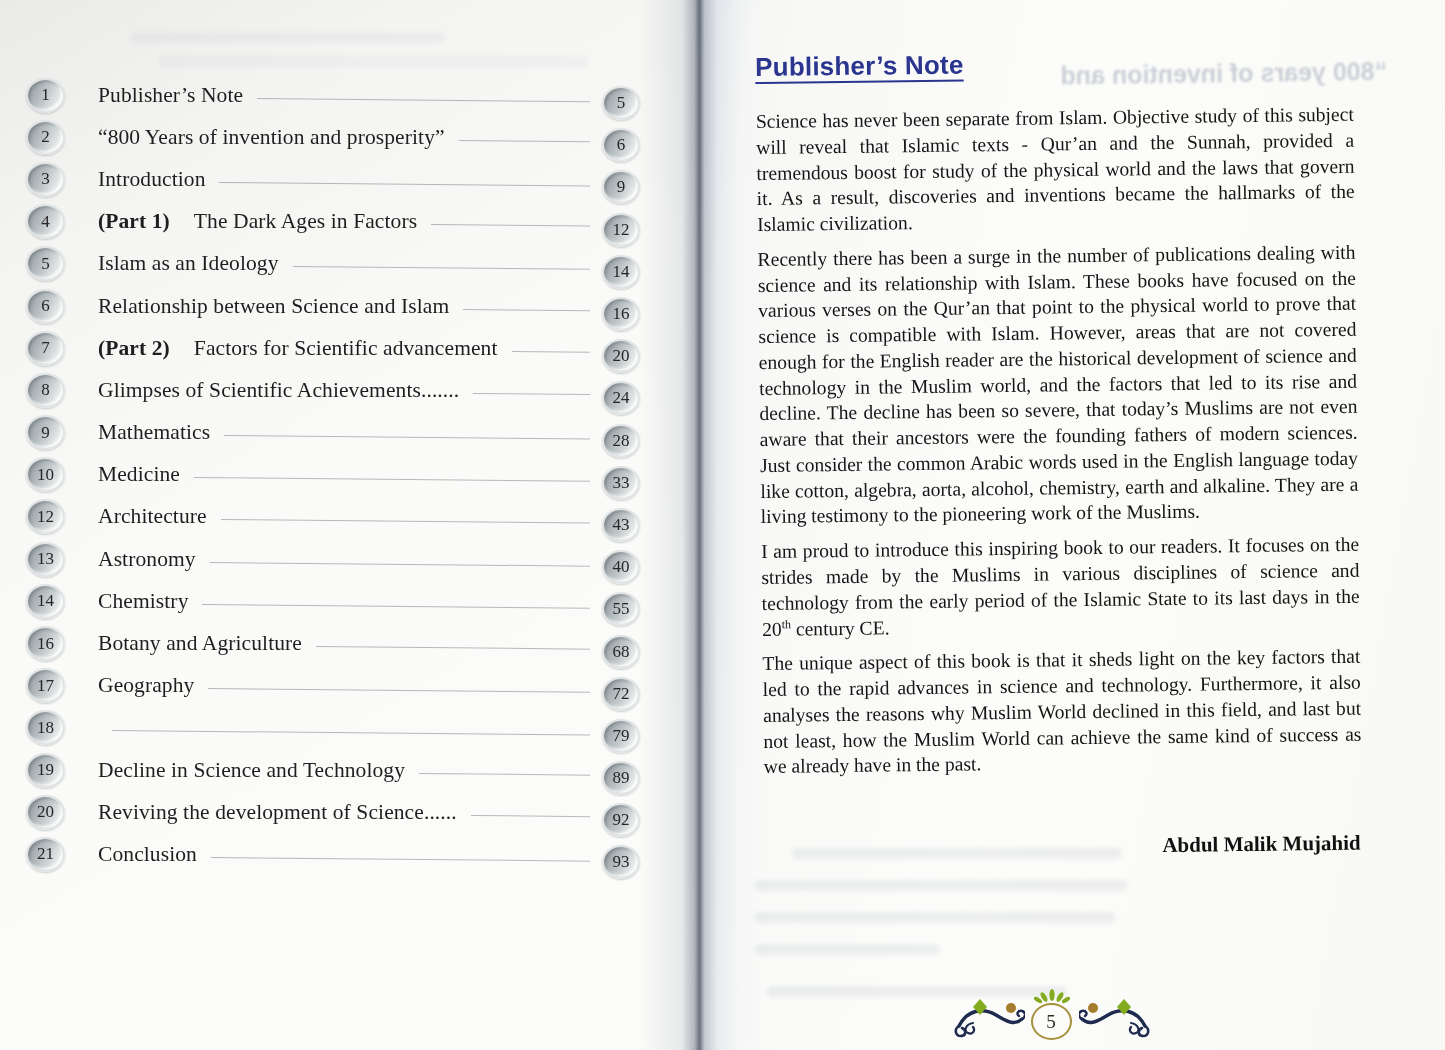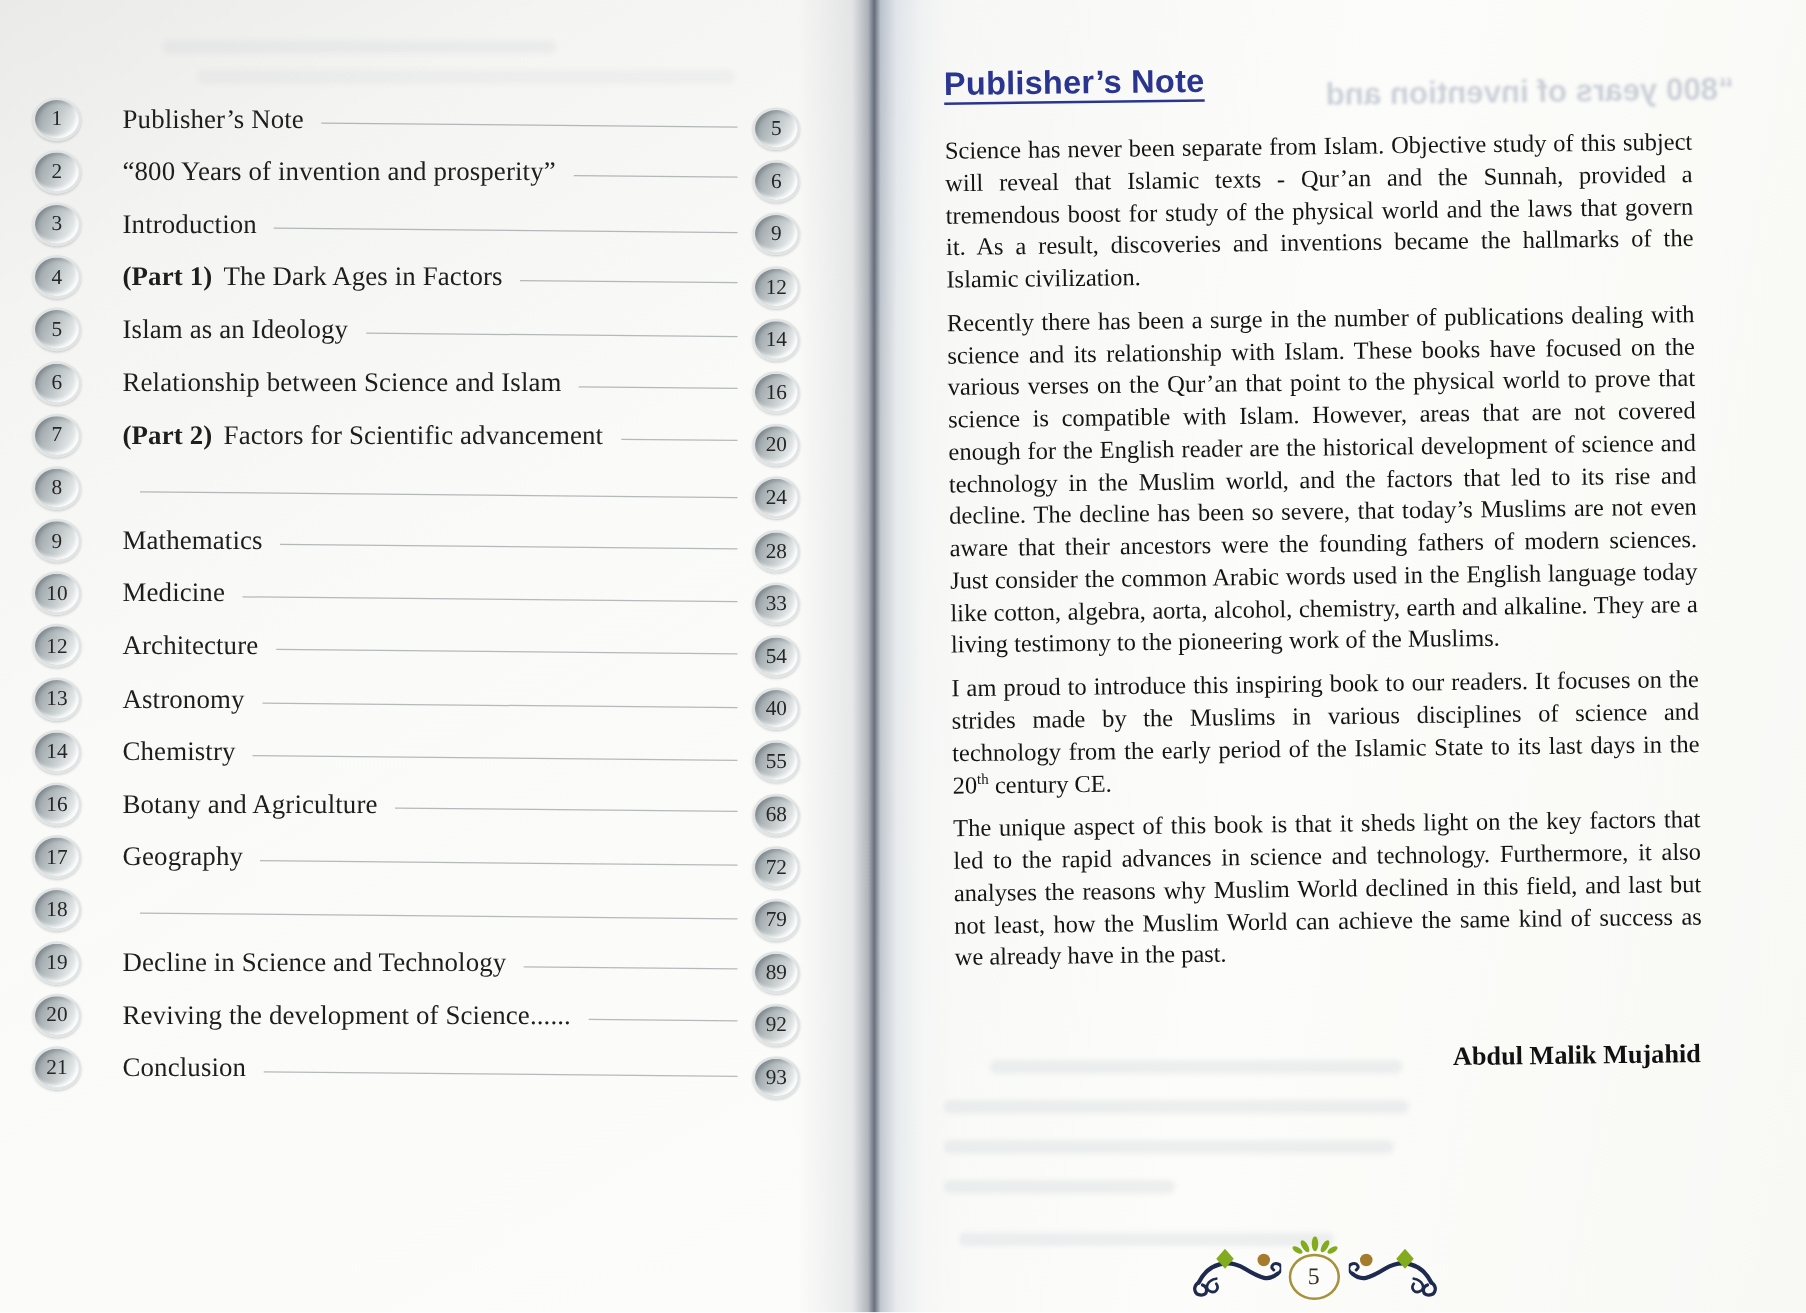--- a/index.html
+++ b/index.html
@@ -52,21 +52,21 @@
     border:2px solid #e0e4e4;
     box-shadow:inset -2px -2px 3px rgba(255,255,255,0.85),
                inset 2px 2px 3px rgba(90,100,108,0.40),
                0 1px 2px rgba(0,0,0,0.18);
     color:#262626;font-size:17px;font-family:"Liberation Serif",serif;
   }
   .num-circle{flex:none;width:35px;height:31px;margin-right:33px;}
   .page-circle{flex:none;width:34px;height:30px;position:relative;top:8px;}
   .toc-title{font-size:21.5px;color:#1e1e1e;white-space:nowrap;letter-spacing:0.1px;}
   .toc-prefix{font-weight:700;}
-  .toc-prefix:not(:empty){margin-right:9px;}
+  .toc-prefix:not(:empty){margin-right:24px;}
   .leader{
     flex:1 1 auto;height:0;border-top:1.3px solid rgba(125,131,136,0.55);
     margin:0 12px 0 14px;position:relative;top:3px;
     transform:rotate(0.55deg);transform-origin:left center;
   }
   
   .right-content{
     position:absolute;left:58px;top:52px;width:598px;
     transform:rotate(-0.7deg);transform-origin:left top;
   }
@@ -157,20 +157,21 @@
 
         <div class="toc-row">
           <span class="badge num-circle">7</span>
           <span class="toc-title"><span class="toc-prefix">(Part 2)</span><span>Factors for Scientific advancement</span></span>
           <span class="leader"></span>
           <span class="badge page-circle">20</span>
         </div>
 
         <div class="toc-row">
           <span class="badge num-circle">8</span>
+          <span class="toc-title"><span class="toc-prefix"></span><span>Glimpses of Scientific Achievements.......</span></span>
           <span class="leader"></span>
           <span class="badge page-circle">24</span>
         </div>
 
         <div class="toc-row">
           <span class="badge num-circle">9</span>
           <span class="toc-title"><span class="toc-prefix"></span><span>Mathematics</span></span>
           <span class="leader"></span>
           <span class="badge page-circle">28</span>
         </div>
@@ -180,21 +181,21 @@
           <span class="toc-title"><span class="toc-prefix"></span><span>Medicine</span></span>
           <span class="leader"></span>
           <span class="badge page-circle">33</span>
         </div>
 
 
         <div class="toc-row">
           <span class="badge num-circle">12</span>
           <span class="toc-title"><span class="toc-prefix"></span><span>Architecture</span></span>
           <span class="leader"></span>
-          <span class="badge page-circle">54</span>
+          <span class="badge page-circle">43</span>
         </div>
 
         <div class="toc-row">
           <span class="badge num-circle">13</span>
           <span class="toc-title"><span class="toc-prefix"></span><span>Astronomy</span></span>
           <span class="leader"></span>
           <span class="badge page-circle">40</span>
         </div>
 
         <div class="toc-row">

